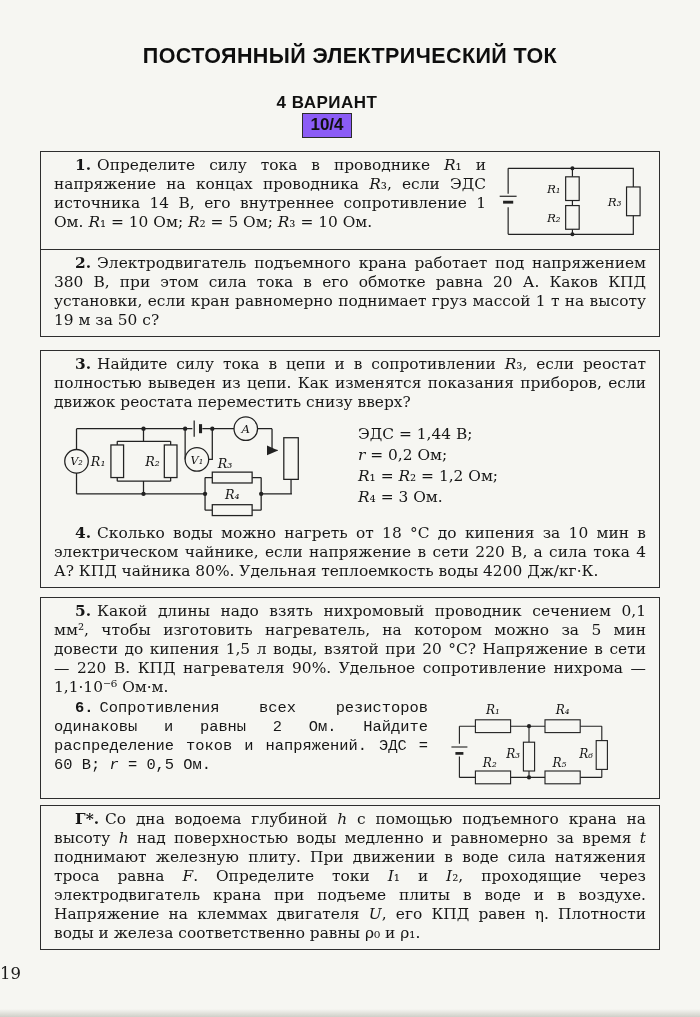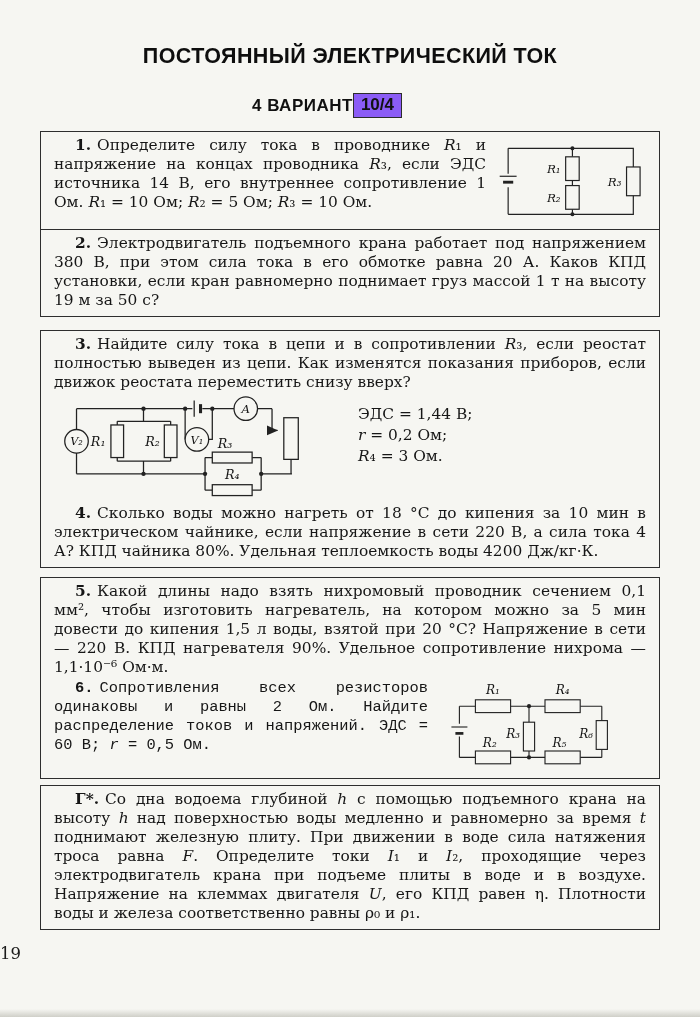--- a/index.html
+++ b/index.html
@@ -8,22 +8,23 @@
     background:#f6f6f2;
     font-family:"DejaVu Serif","Liberation Serif",serif;
     color:#161616;
   }
   .title {
     margin:0; padding-top:44px; text-align:center;
     font-family:"Liberation Sans","DejaVu Sans",sans-serif;
     font-weight:bold; font-size:21.5px; letter-spacing:.4px; color:#0e0e0e;
   }
   .header-row {
-    display:flex; justify-content:center; align-items:center;
+    display:flex; justify-content:flex-start; align-items:center;
     margin:24px 88px 0 42px;
+    flex-direction:column;
   }
   .variant {
     font-family:"Liberation Sans","DejaVu Sans",sans-serif;
     font-weight:bold; font-size:17px; letter-spacing:.5px; color:#111;
   }
   .badge {
     font-family:"Liberation Sans","DejaVu Sans",sans-serif;
     font-weight:bold; font-size:17px; color:#111;
     border:1.7px solid #2c2c2c; padding:1px 7px 2px 7px; background:#8b5cf6;
   }
@@ -149,20 +150,21 @@
           <text class="clabel" x="205" y="18.5" font-size="13" text-anchor="middle">A</text>
           <text class="clabel" x="50" y="55" font-size="14" text-anchor="end">R₁</text>
           <text class="clabel" x="110" y="55" font-size="14" text-anchor="end">R₂</text>
           <text class="clabel" x="182" y="57" font-size="14" text-anchor="middle">R₃</text>
           <text class="clabel" x="190" y="92" font-size="14" text-anchor="middle">R₄</text>
         </svg>
       </div>
       <div class="c3-values">
         <div>ЭДС = 1,44 В;</div>
         <div><i>r</i> = 0,2 Ом;</div>
+        <div><i>R</i>₁ = <i>R</i>₂ = 1,2 Ом;</div>
         <div><i>R</i>₄ = 3 Ом.</div>
       </div>
     </div>
 
     <p class="ptext mt"><b class="pnum">4.</b><span>Сколько воды можно нагреть от 18 °С до кипения за 10 мин в электрическом чайнике, если напряжение в сети 220 В, а сила тока 4 А? КПД чайника 80%. Удельная теплоемкость воды 4200 Дж/кг·К.</span></p>
   </section>
 
   <section class="pbox box-3">
     <p class="ptext"><b class="pnum">5.</b><span>Какой длины надо взять нихромовый проводник сечением 0,1 мм², чтобы изготовить нагреватель, на котором можно за 5 мин довести до кипения 1,5 л воды, взятой при 20 °С? Напряжение в сети — 220 В. КПД нагревателя 90%. Удельное сопротивление нихрома — 1,1·10⁻⁶ Ом·м.</span></p>
 

